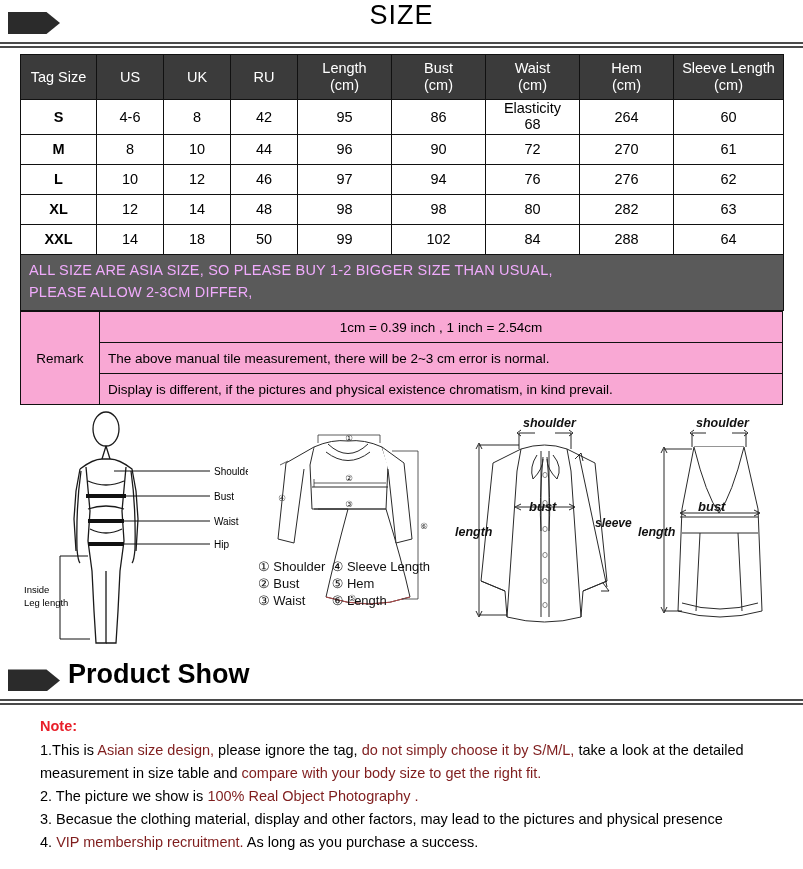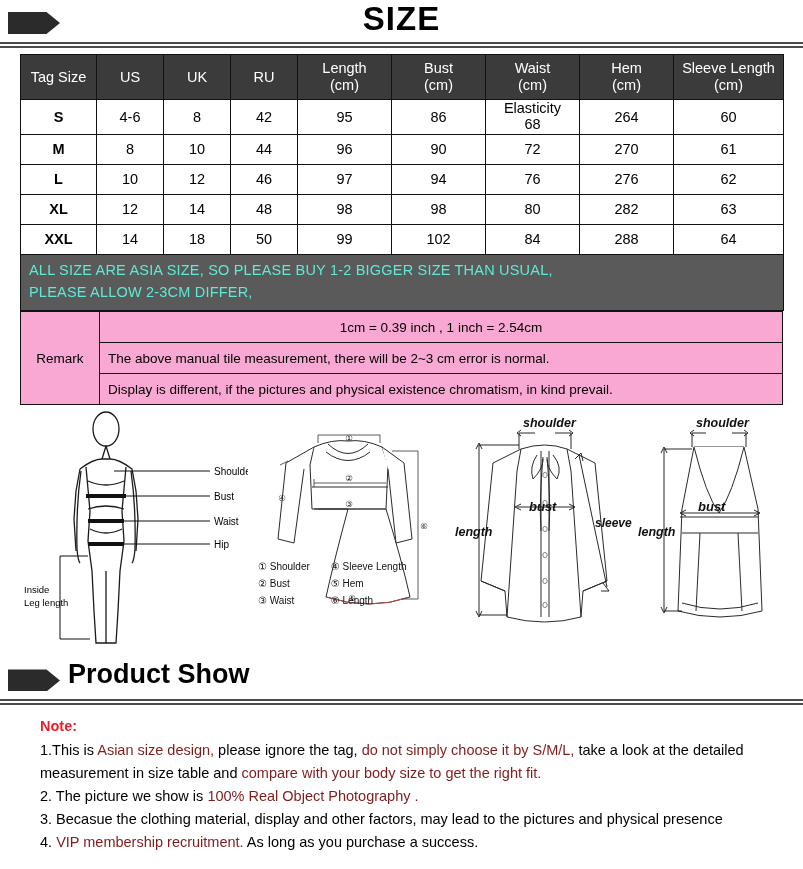--- a/index.html
+++ b/index.html
@@ -29,22 +29,22 @@
     height: 22px;
     background: #2b2b2b;
     clip-path: polygon(0 0, 74% 0, 100% 50%, 74% 100%, 0 100%);
   }
   .banner-title-center {
     position: absolute;
     left: 0;
     right: 0;
     top: 2px;
     text-align: center;
-    font-size: 33px;
-    font-weight: bold;
+    font-size: 27px;
+    font-weight: normal;
     letter-spacing: 1px;
     line-height: 1;
   }
   .banner-title-left {
     position: absolute;
     left: 68px;
     top: 2px;
     font-size: 27px;
     font-weight: bold;
     line-height: 1.15;
@@ -92,21 +92,21 @@
     font-weight: bold;
   }
   td.elastic {
     line-height: 1.1;
     font-size: 13px;
     padding: 1px 0;
   }
 
   .notice-row td {
     background: #5a5a5a !important;
-    color: #5eead4;
+    color: #f0abfc;
     text-align: left !important;
     font-size: 14px;
     line-height: 1.5;
     padding: 5px 8px 7px 8px !important;
     height: auto !important;
     letter-spacing: 0.2px;
   }
 
   
   table.remark {
@@ -149,21 +149,21 @@
   }
   .d1 { left: 18px;  width: 230px; }
   .d2 { left: 252px; width: 196px; }
   .d3 { left: 455px; width: 180px; }
   .d4 { left: 638px; width: 162px; }
 
   .legend-list {
     position: absolute;
     left: 258px;
     top: 558px;
-    font-size: 10px;
+    font-size: 13px;
     line-height: 17px;
     color: #111;
   }
   .legend-list .col {
     display: inline-block;
     vertical-align: top;
   }
   .legend-list .col1 { width: 70px; }
 
   

